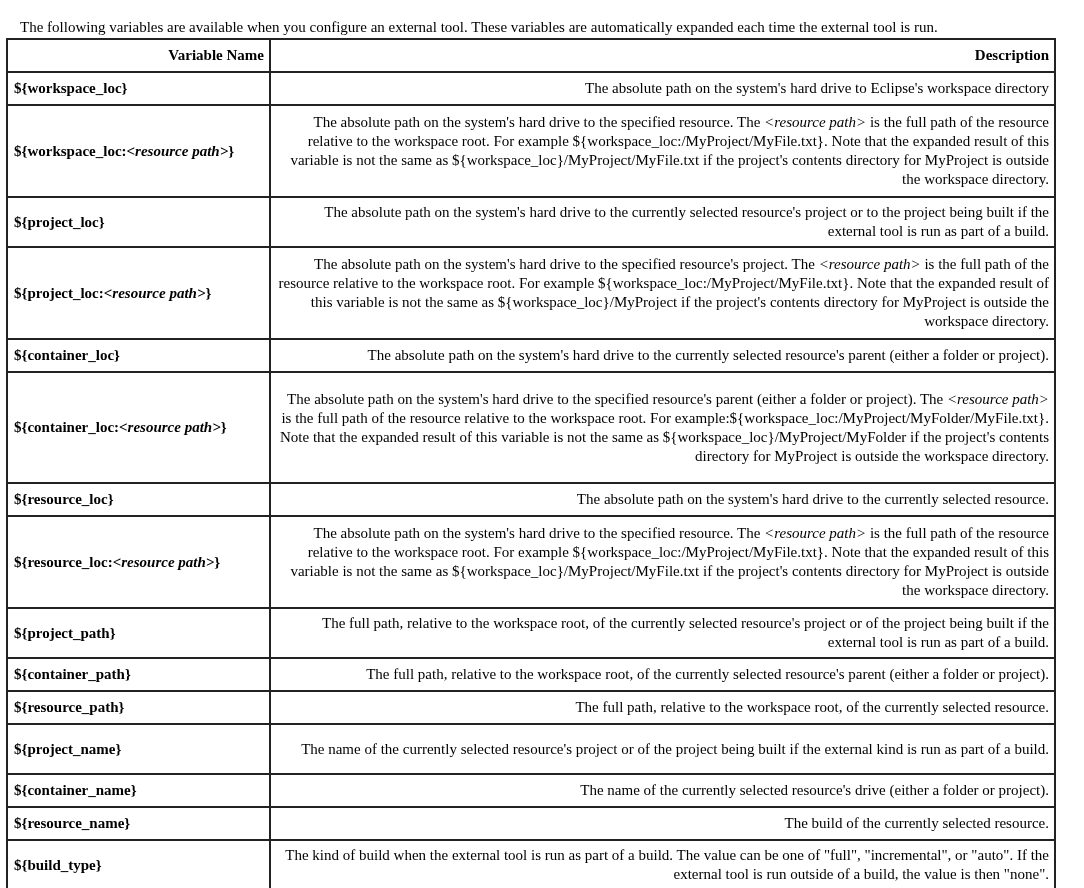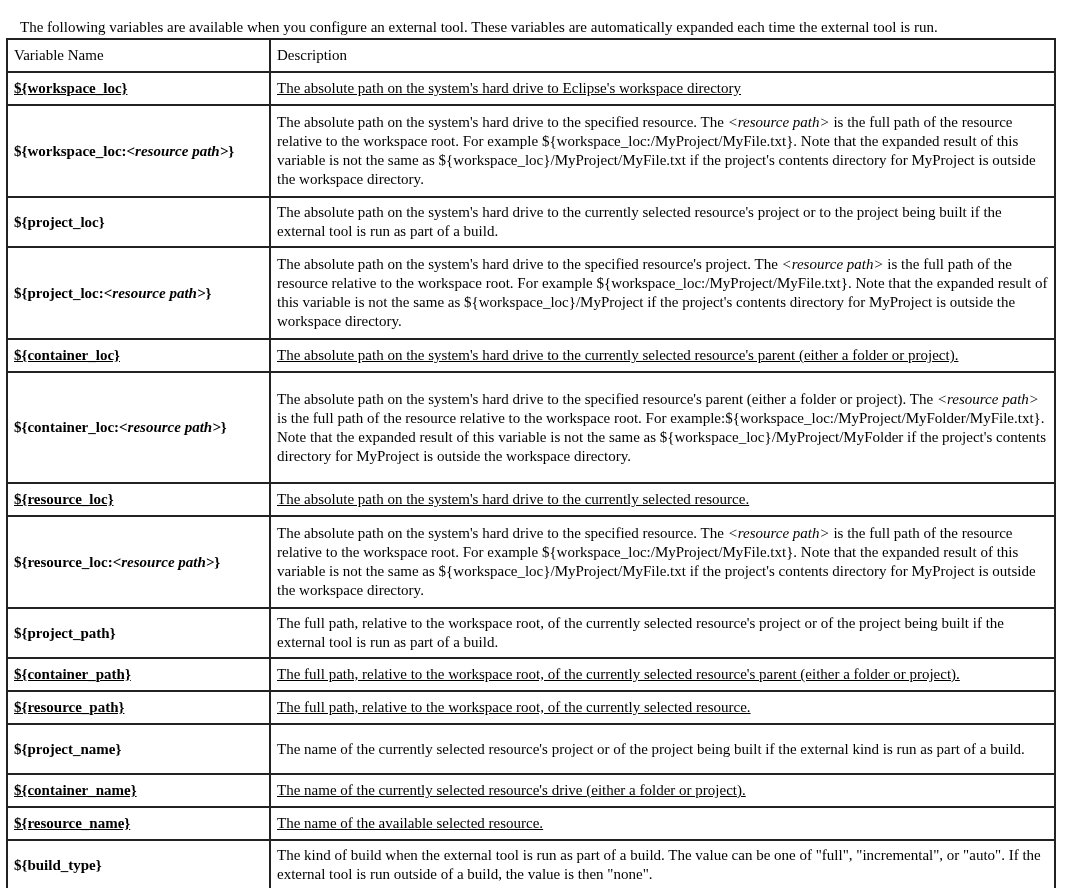--- a/index.html
+++ b/index.html
@@ -18,27 +18,27 @@
     border-collapse: collapse;
     border: 2px solid #222;
   }
   table.vars th, table.vars td {
     border: 2px solid #222;
     padding: 2px 5px 2px 6px;
     vertical-align: middle;
     line-height: 19px;
     font-size: 15px;
   }
-  table.vars th { font-weight: normal; text-align: left; height: 27px; }
+  table.vars th { font-weight: bold; text-align: right; height: 27px; }
   table.vars th.c-name { width: 250px; }
   td.name { font-weight: bold; white-space: nowrap; }
   td.name i { font-weight: bold; font-style: italic; }
-  td.desc { text-align: left; }
+  td.desc { text-align: right; }
   td.desc i { font-style: italic; }
-  tr.single td { height: 27px; text-decoration: underline; }
+  tr.single td { height: 27px; }
   tr.double td { height: 44px; }
   tr.quad td { height: 86px; }
   tr.quint td { height: 105px; }
 </style>
 </head>
 <body>
 
 <p class="intro">The following variables are available when you configure an external tool. These variables are automatically expanded each time the external tool is run.</p>
 
 <table class="vars">
@@ -96,20 +96,20 @@
     <tr class="double">
       <td class="name">${project_name}</td>
       <td class="desc">The name of the currently selected resource's project or of the project being built if the external kind is run as part of a build.</td>
     </tr>
     <tr class="single">
       <td class="name">${container_name}</td>
       <td class="desc">The name of the currently selected resource's drive (either a folder or project).</td>
     </tr>
     <tr class="single">
       <td class="name">${resource_name}</td>
-      <td class="desc">The name of the available selected resource.</td>
+      <td class="desc">The build of the currently selected resource.</td>
     </tr>
     <tr class="double">
       <td class="name">${build_type}</td>
       <td class="desc">The kind of build when the external tool is run as part of a build. The value can be one of "full", "incremental", or "auto". If the external tool is run outside of a build, the value is then "none".</td>
     </tr>
   </tbody>
 </table>
 
 </body></html>

